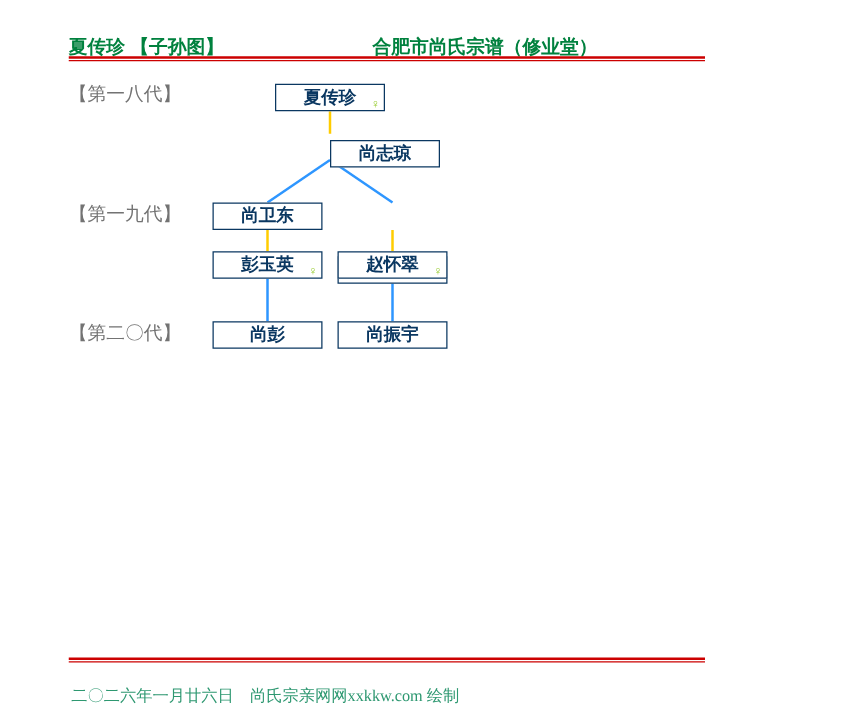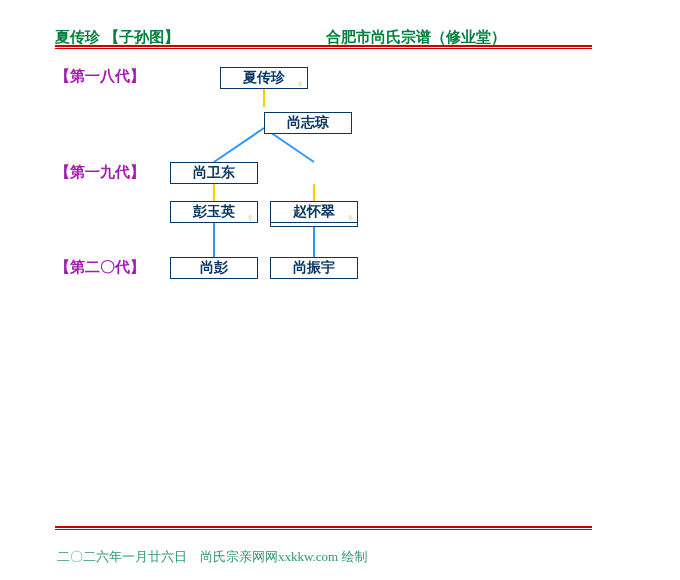--- a/index.html
+++ b/index.html
@@ -1,26 +1,26 @@
 <!DOCTYPE html>
 <html><head>
 <meta charset="utf-8">
 <style>
   html,body{margin:0;padding:0;background:#ffffff;}
   #canvas{
     position:relative;width:564px;height:580px;background:#ffffff;
-    font-family:"Liberation Sans","DejaVu Sans",sans-serif;overflow:hidden;padding-left:28px;
+    font-family:"Liberation Sans","DejaVu Sans",sans-serif;overflow:hidden;
   }
   .title{position:absolute;top:28px;font-size:15px;font-weight:bold;color:#00813E;white-space:nowrap;}
   .title-left{left:55px;}
   .title-right{right:86px;}
   .redline{position:absolute;left:55px;width:540px;background:#CC0000;}
   .redline.thick{height:2px;}
   .redline.thin{height:1px;}
-  .genlabel{position:absolute;left:55px;font-size:15px;font-weight:bold;color:#a21caf;white-space:nowrap;height:18px;line-height:18px;}
+  .genlabel{position:absolute;left:55px;font-size:15px;font-weight:normal;color:#737373;white-space:nowrap;height:18px;line-height:18px;}
   .connectors{position:absolute;left:0;top:0;}
   .pbox{
     position:absolute;width:88px;height:22px;background:#ffffff;
     border:1.5px solid #0A3761;box-sizing:border-box;cursor:pointer;
   }
   .pname{
     display:block;width:100%;height:100%;line-height:19px;text-align:center;
     font-size:14px;font-weight:bold;color:#0A3761;white-space:nowrap;
   }
   .gmark{

